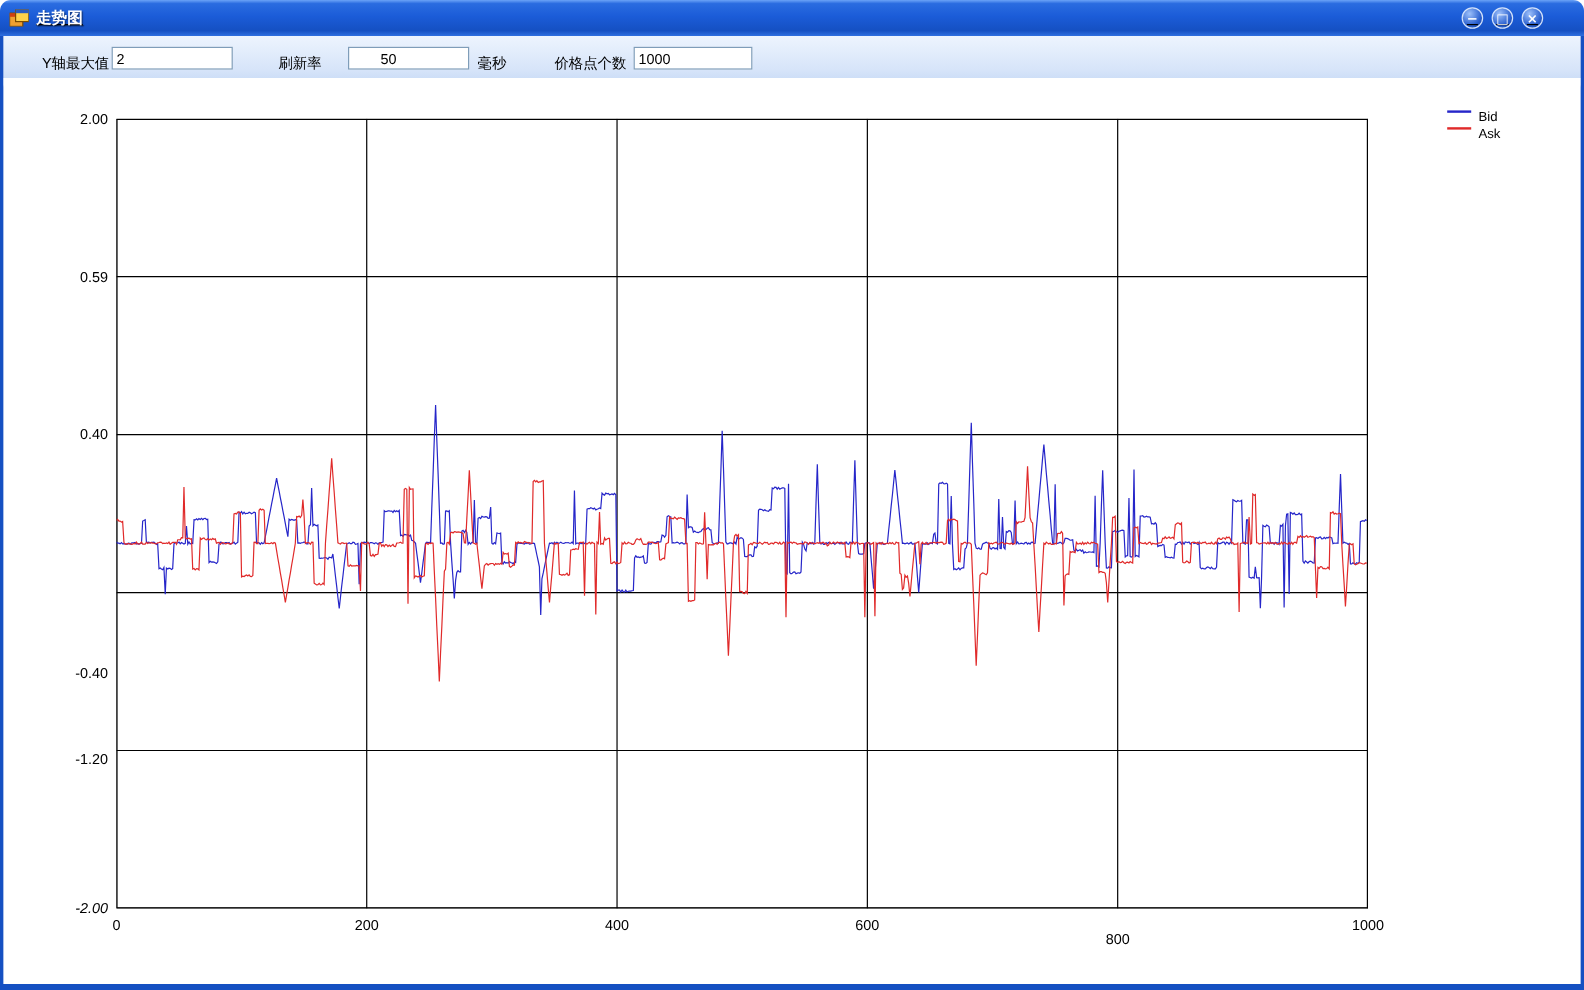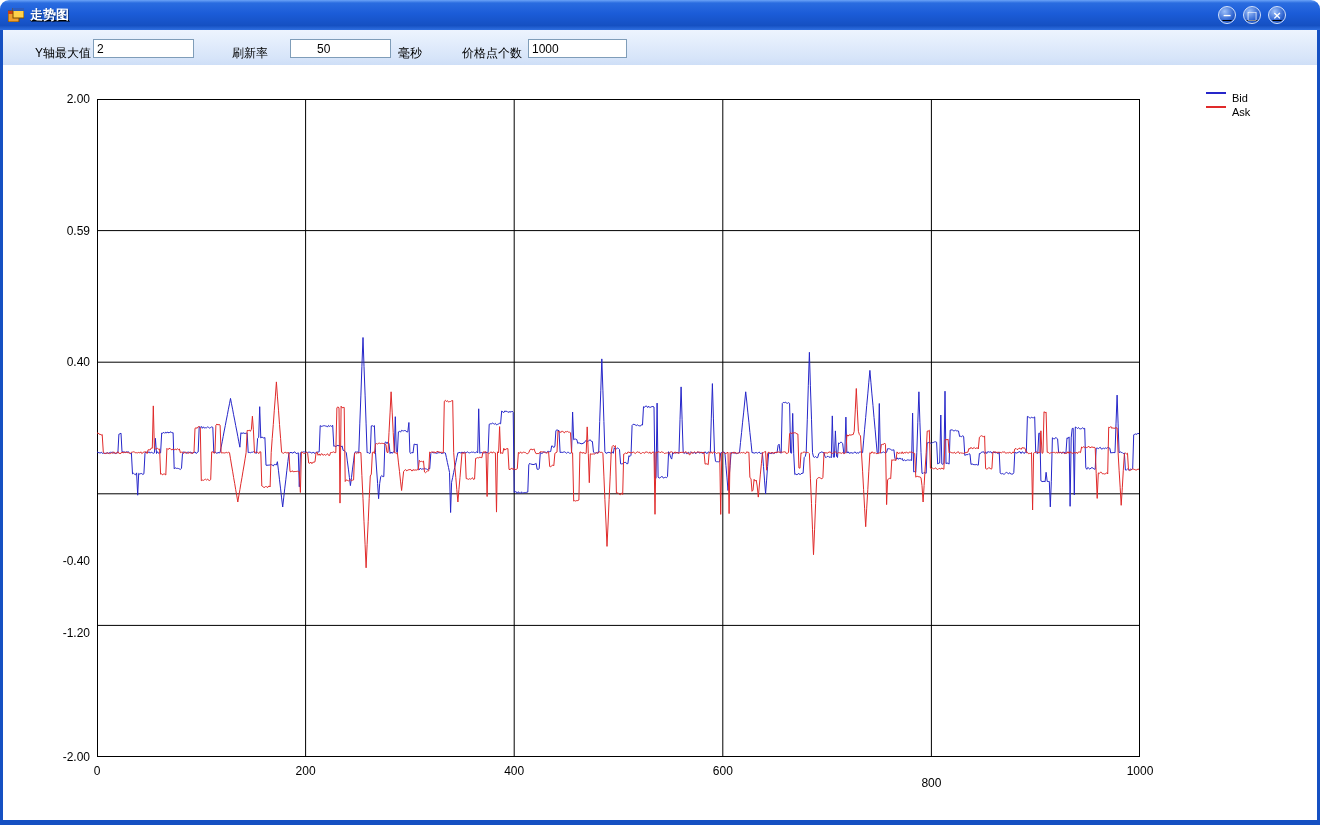--- a/index.html
+++ b/index.html
@@ -108,20 +108,20 @@
     <div class="legend-item">
       <span class="legend-swatch" style="background: rgb(224, 42, 42);"></span>
       <span>Ask</span>
     </div>
   </div>
 <div class="ytick" style="top: 92px;">2.00</div>
     <div class="ytick" style="top: 223.6px;">0.59</div>
     <div class="ytick" style="top: 355.2px;">0.40</div>
     <div class="ytick" style="top: 506px; margin-top: 48px;">-0.40</div>
     <div class="ytick" style="top: 626px;">-1.20</div>
-    <div class="ytick" style="top: 750px;">-2.00</div>
+    <div class="ytick" style="top: 750px; font-style: italic;">-2.00</div>
     <div class="xtick" style="top: 764px; left: 69px;">0</div>
     <div class="xtick" style="top: 764px; left: 277.6px;">200</div>
     <div class="xtick" style="top: 764px; left: 486.2px;">400</div>
     <div class="xtick" style="top: 764px; left: 694.8px; text-align: center;">600</div>
     <div class="xtick" style="top: 764px; left: 903.4px; margin-top: 12px;">800</div>
     <div class="xtick" style="top: 764px; left: 1112px;">1000</div>
   </div>
 
 </body></html>

